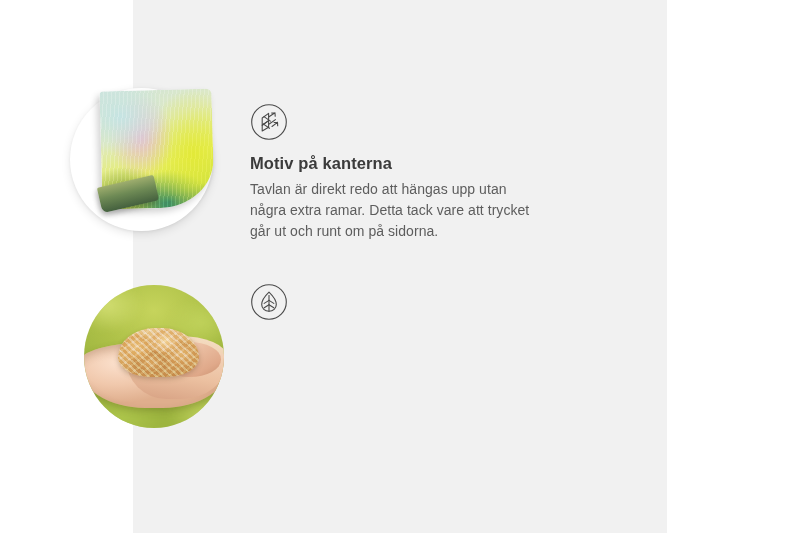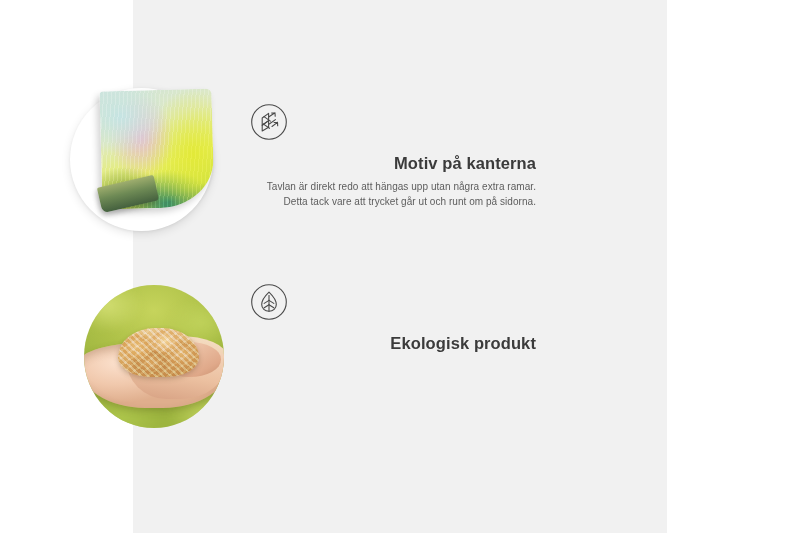--- a/index.html
+++ b/index.html
@@ -13,21 +13,20 @@
   body {
     font-family: "Liberation Sans", "DejaVu Sans", sans-serif;
     -webkit-font-smoothing: antialiased;
   }
 
   .page {
     position: relative;
     width: 644px;
     height: 533px;
     background: #ffffff;
-    text-align: right;
   }
 
   
   .content-panel {
     position: absolute;
     left: 133px;
     top: 0;
     width: 534px;
     height: 533px;
     background: #f1f1f1;
@@ -195,21 +194,21 @@
   .feature-title {
     margin: 0 0 5px 0;
     font-size: 16.5px;
     font-weight: 700;
     color: #3b3b3b;
     letter-spacing: 0.1px;
     line-height: 1.25;
   }
   .feature-body {
     margin: 0;
-    font-size: 10px;
+    font-size: 14px;
     line-height: 1.52;
     color: #5d5d5d;
     letter-spacing: 0.05px;
   }
 </style>
 </head>
 <body>
 
 <div class="page">
 
@@ -259,18 +258,17 @@
         <svg width="38" height="38" viewBox="0 0 38 38" fill="none" stroke="#4a4a4a" stroke-width="1.1" stroke-linecap="round" stroke-linejoin="round">
           <circle cx="19" cy="19" r="17.3"></circle>
           <path d="M19 9.2 C24.0 14.0 26.3 18.2 26.3 21.6 C26.3 25.4 23.1 28.3 19 28.3 C14.9 28.3 11.7 25.4 11.7 21.6 C11.7 18.2 14.0 14.0 19 9.2 Z"></path>
           <path d="M19 12.6 L19 28.3"></path>
           <path d="M19 17.4 L14.2 20.4"></path>
           <path d="M19 17.4 L23.8 20.4"></path>
           <path d="M19 21.8 L14.2 24.8"></path>
           <path d="M19 21.8 L23.8 24.8"></path>
         </svg>
       </div>
-      <h3 class="feature-title">Ekologisk produkt</h3>
     </div>
 
   </div>
 
 </div>
 
 </body></html>

